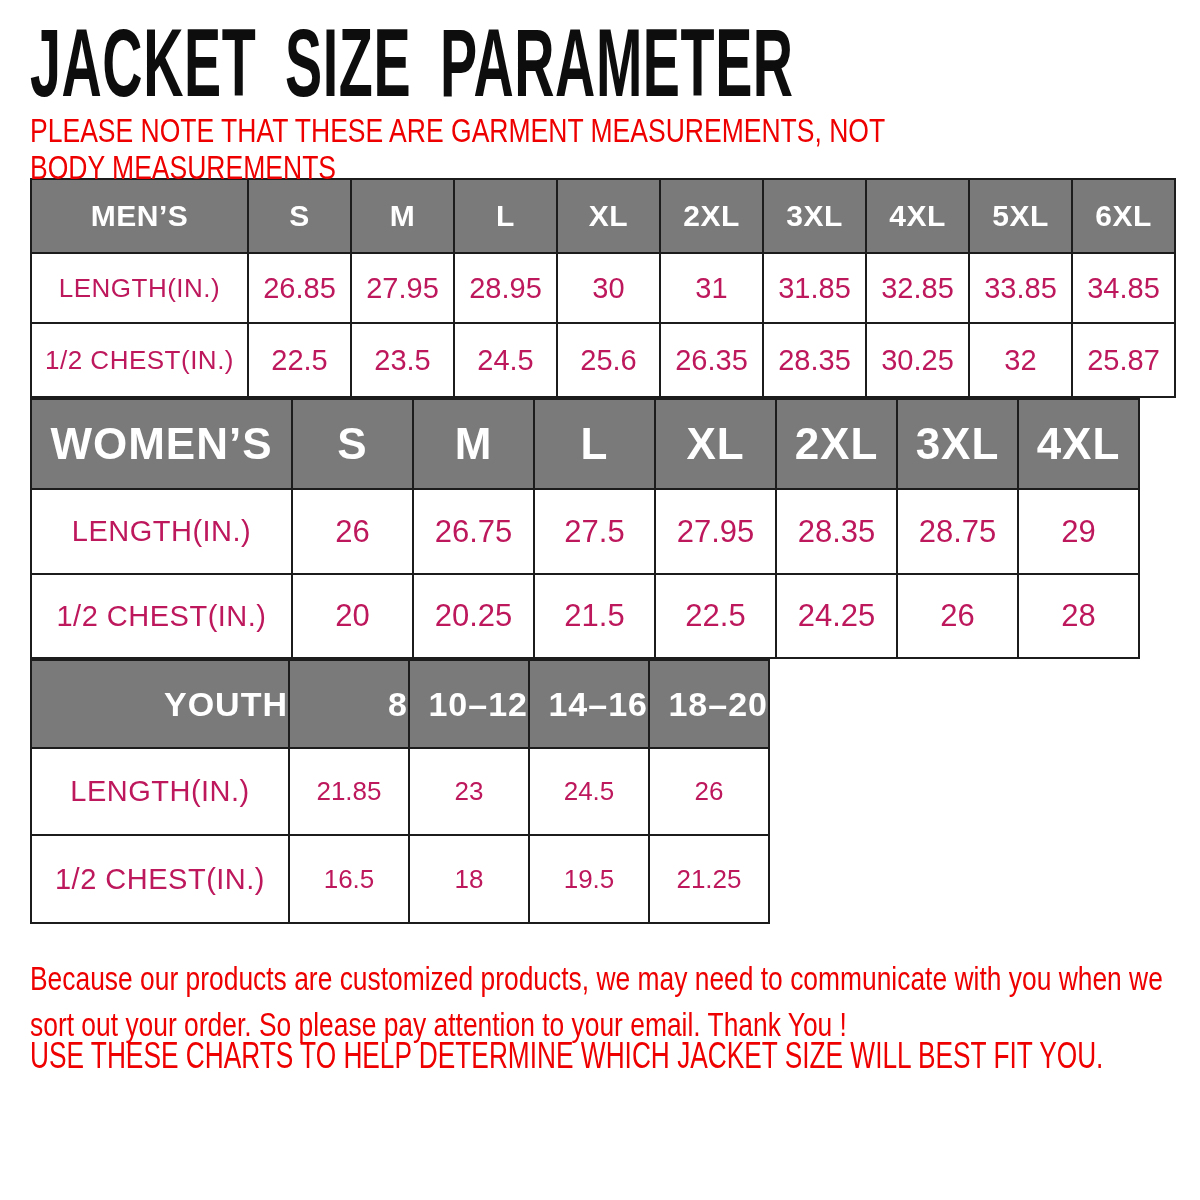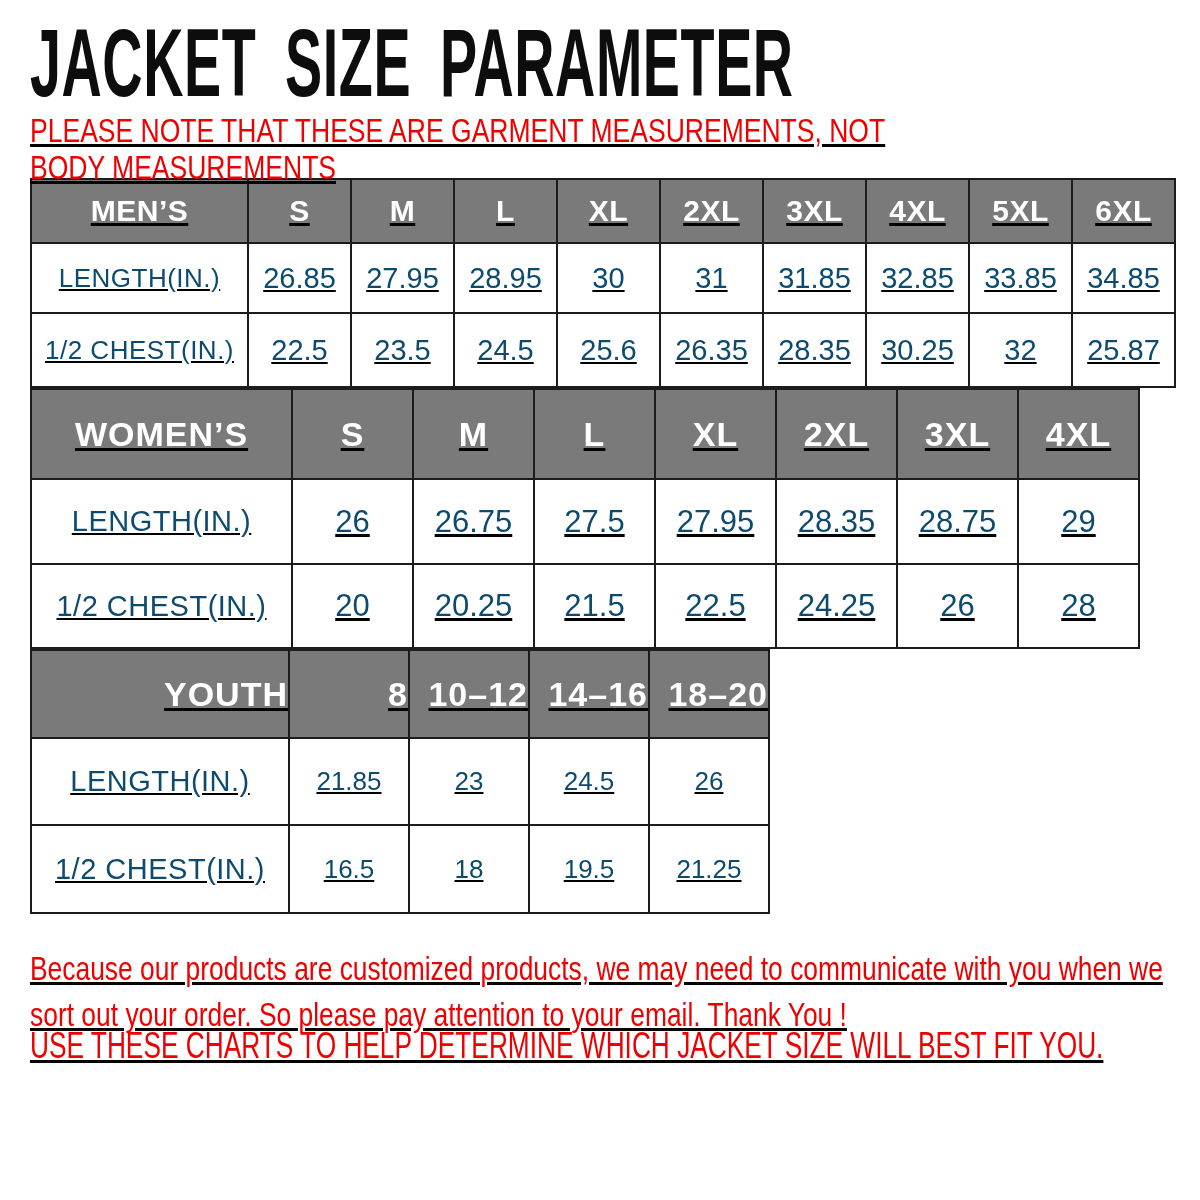--- a/index.html
+++ b/index.html
@@ -10,21 +10,21 @@
     --title-black:#0d0d0d;
   }
   *{box-sizing:border-box;}
   html,body{margin:0;padding:0;}
   body{
     width:1200px;height:1200px;
     background:#ffffff;
     overflow:hidden;
     font-family:"Liberation Sans","DejaVu Sans",sans-serif;
   }
-  .page{padding:18px 16px 0 30px;text-decoration:underline;}
+  .page{padding:18px 16px 0 30px;}
 
   
   .title{
     margin:6px 0 10px 0;
     height:78px;
     color:var(--title-black);
   }
   .title .stretch{
     display:inline-block;
     white-space:nowrap;
@@ -60,33 +60,33 @@
     text-align:center;
     vertical-align:middle;
     padding:0;
     overflow:hidden;
   }
   table.size-table thead th{
     background:var(--header-bg);
     color:var(--header-text);
     font-weight:bold;
   }
-  table.size-table td{color:#0c4a6e;}
+  table.size-table td{color:#be185d;}
 
   .mens{width:1144px;margin-top:22px;margin-bottom:33px;}
-  .mens thead tr{height:64px;}
+  .mens thead tr{height:74px;}
   .mens thead th{font-size:30px;letter-spacing:0.5px;}
   .mens tbody tr.r1{height:70px;}
   .mens tbody tr.r2{height:74px;}
   .mens td{font-size:29px;}
   .mens td.row-label{font-size:26px;letter-spacing:0.5px;}
 
   .womens{width:1108px;margin-bottom:31px;}
   .womens thead tr{height:90px;}
-  .womens thead th{font-size:34px;letter-spacing:1px;}
+  .womens thead th{font-size:44px;letter-spacing:1px;}
   .womens tbody tr.r1{height:85px;}
   .womens tbody tr.r2{height:84px;}
   .womens td{font-size:31px;}
   .womens td.row-label{font-size:29px;letter-spacing:0.5px;}
 
   .youth{width:738px;margin-bottom:0;}
   .youth thead tr{height:88px;}
   .youth thead th{font-size:34px;letter-spacing:1px;text-align:right;}
   .youth tbody tr.r1{height:87px;}
   .youth tbody tr.r2{height:88px;}

